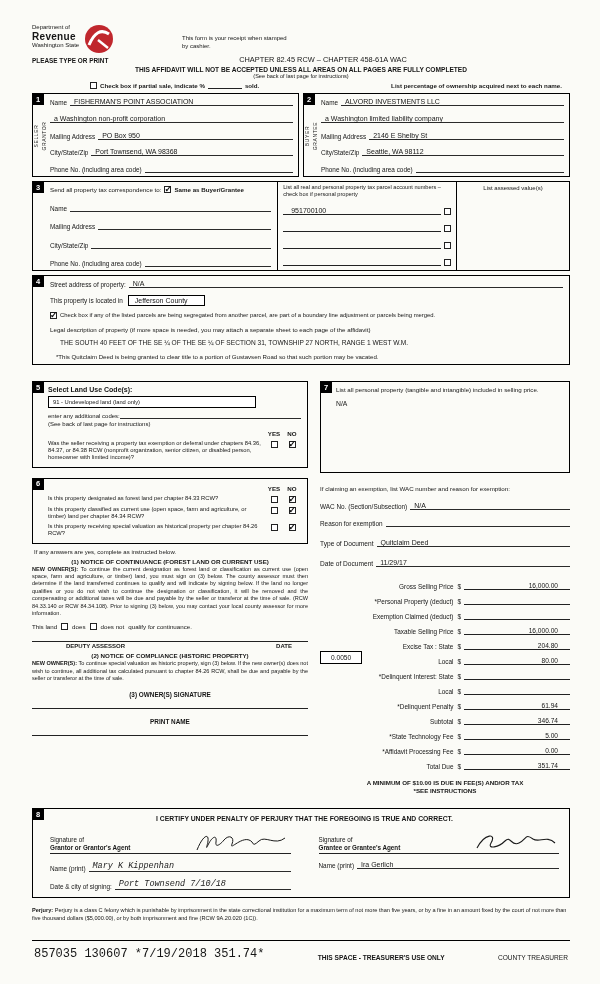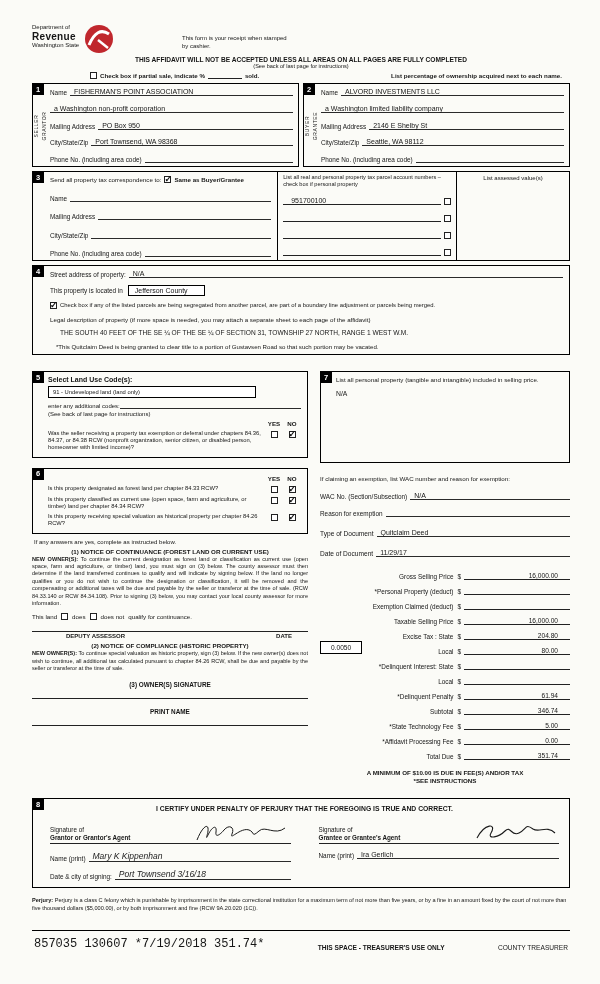--- a/index.html
+++ b/index.html
@@ -32,21 +32,21 @@
 
   
   .cb { width:7px; height:7px; border:1px solid #222; display:inline-block; position:relative; flex:none; background:#fff; }
   .cb.ck::after { content:"✓"; position:absolute; left:-1px; top:-3px; font-size:9px; font-weight:bold; color:#111; }
   .num { position:absolute; top:-1px; left:-1px; width:12px; height:12px; background:#000; color:#fff;
          font-size:7.5px; font-weight:bold; display:flex; align-items:center; justify-content:center; }
   .fl { display:flex; align-items:flex-end; font-size:6.4px; }
   .fl .lbl { white-space:nowrap; padding-right:3px; }
   .fill { flex:1; border-bottom:1px solid #2a2a2a; min-height:8px; display:flex; align-items:flex-end; }
   .v { padding-left:4px; font-size:7px; white-space:nowrap; }
-  .hand { font-family:Liberation Sans, sans-serif; font-style:italic; font-size:8.5px; color:#1c1c1c; }
+  .hand { font-family:Liberation Mono, monospace; font-style:italic; font-size:8.5px; color:#1c1c1c; }
 
   
   .parties { display:flex; gap:4px; margin-top:4px; }
   .party { flex:1; border:1.3px solid #000; position:relative; padding:4px 5px 3px 17px; height:84px;
            display:flex; flex-direction:column; justify-content:space-between; }
   .vlab { position:absolute; left:-24px; top:34px; width:62px; text-align:center; font-size:5px;
           letter-spacing:.6px; transform:rotate(-90deg); line-height:1.6; }
 
   
   .s3 { display:flex; border:1.3px solid #000; margin-top:4px; height:90px; }
@@ -145,20 +145,25 @@
         <div class="t3">Washington State</div>
       </div>
       <svg width="30" height="30" viewBox="0 0 30 30">
         <circle cx="15" cy="15" r="14" fill="#c0272d"></circle>
         <path d="M5 21 Q13 2 25 10" stroke="#fff" stroke-width="3" fill="none"></path>
         <path d="M14 16 L24 24" stroke="#fff" stroke-width="2.4" fill="none"></path>
       </svg>
     </div>
     <div class="receipt">This form is your receipt when stamped by cashier.</div>
   </div>
+  <div class="hrow2">
+    <div class="ptop b">PLEASE TYPE OR PRINT</div>
+    <div class="chapter">CHAPTER 82.45 RCW – CHAPTER 458-61A WAC</div>
+    <div class="hspace"></div>
+  </div>
   <div class="warning">THIS AFFIDAVIT WILL NOT BE ACCEPTED UNLESS ALL AREAS ON ALL PAGES ARE FULLY COMPLETED</div>
   <div class="seeback">(See back of last page for instructions)</div>
   <div class="partialrow">
     <span class="pleft">
       <span class="cb"></span>
       <span>Check box if partial sale, indicate %</span>
       <span class="uline34"></span>
       <span>sold.</span>
     </span>
     <span>List percentage of ownership acquired next to each name.</span>
@@ -522,21 +527,21 @@
         </div>
         <div class="fl nrow">
           <span class="lbl">Name (print)</span>
           <span class="fill">
               <span class="v hand">Mary K Kippenhan</span>
             </span>
         </div>
         <div class="fl drow">
           <span class="lbl">Date &amp; city of signing:</span>
           <span class="fill">
-              <span class="v hand">Port Townsend  3/16/18</span>
+              <span class="v hand">Port Townsend  7/10/18</span>
             </span>
         </div>
       </div>
       <div class="s8col">
         <div class="sigrow">
           <div class="sigof">
             <span>Signature of</span><br>
             <span class="b">Grantee or Grantee's Agent</span>
           </div>
           <svg class="sigsvg" width="86" height="24" viewBox="0 0 86 24">

